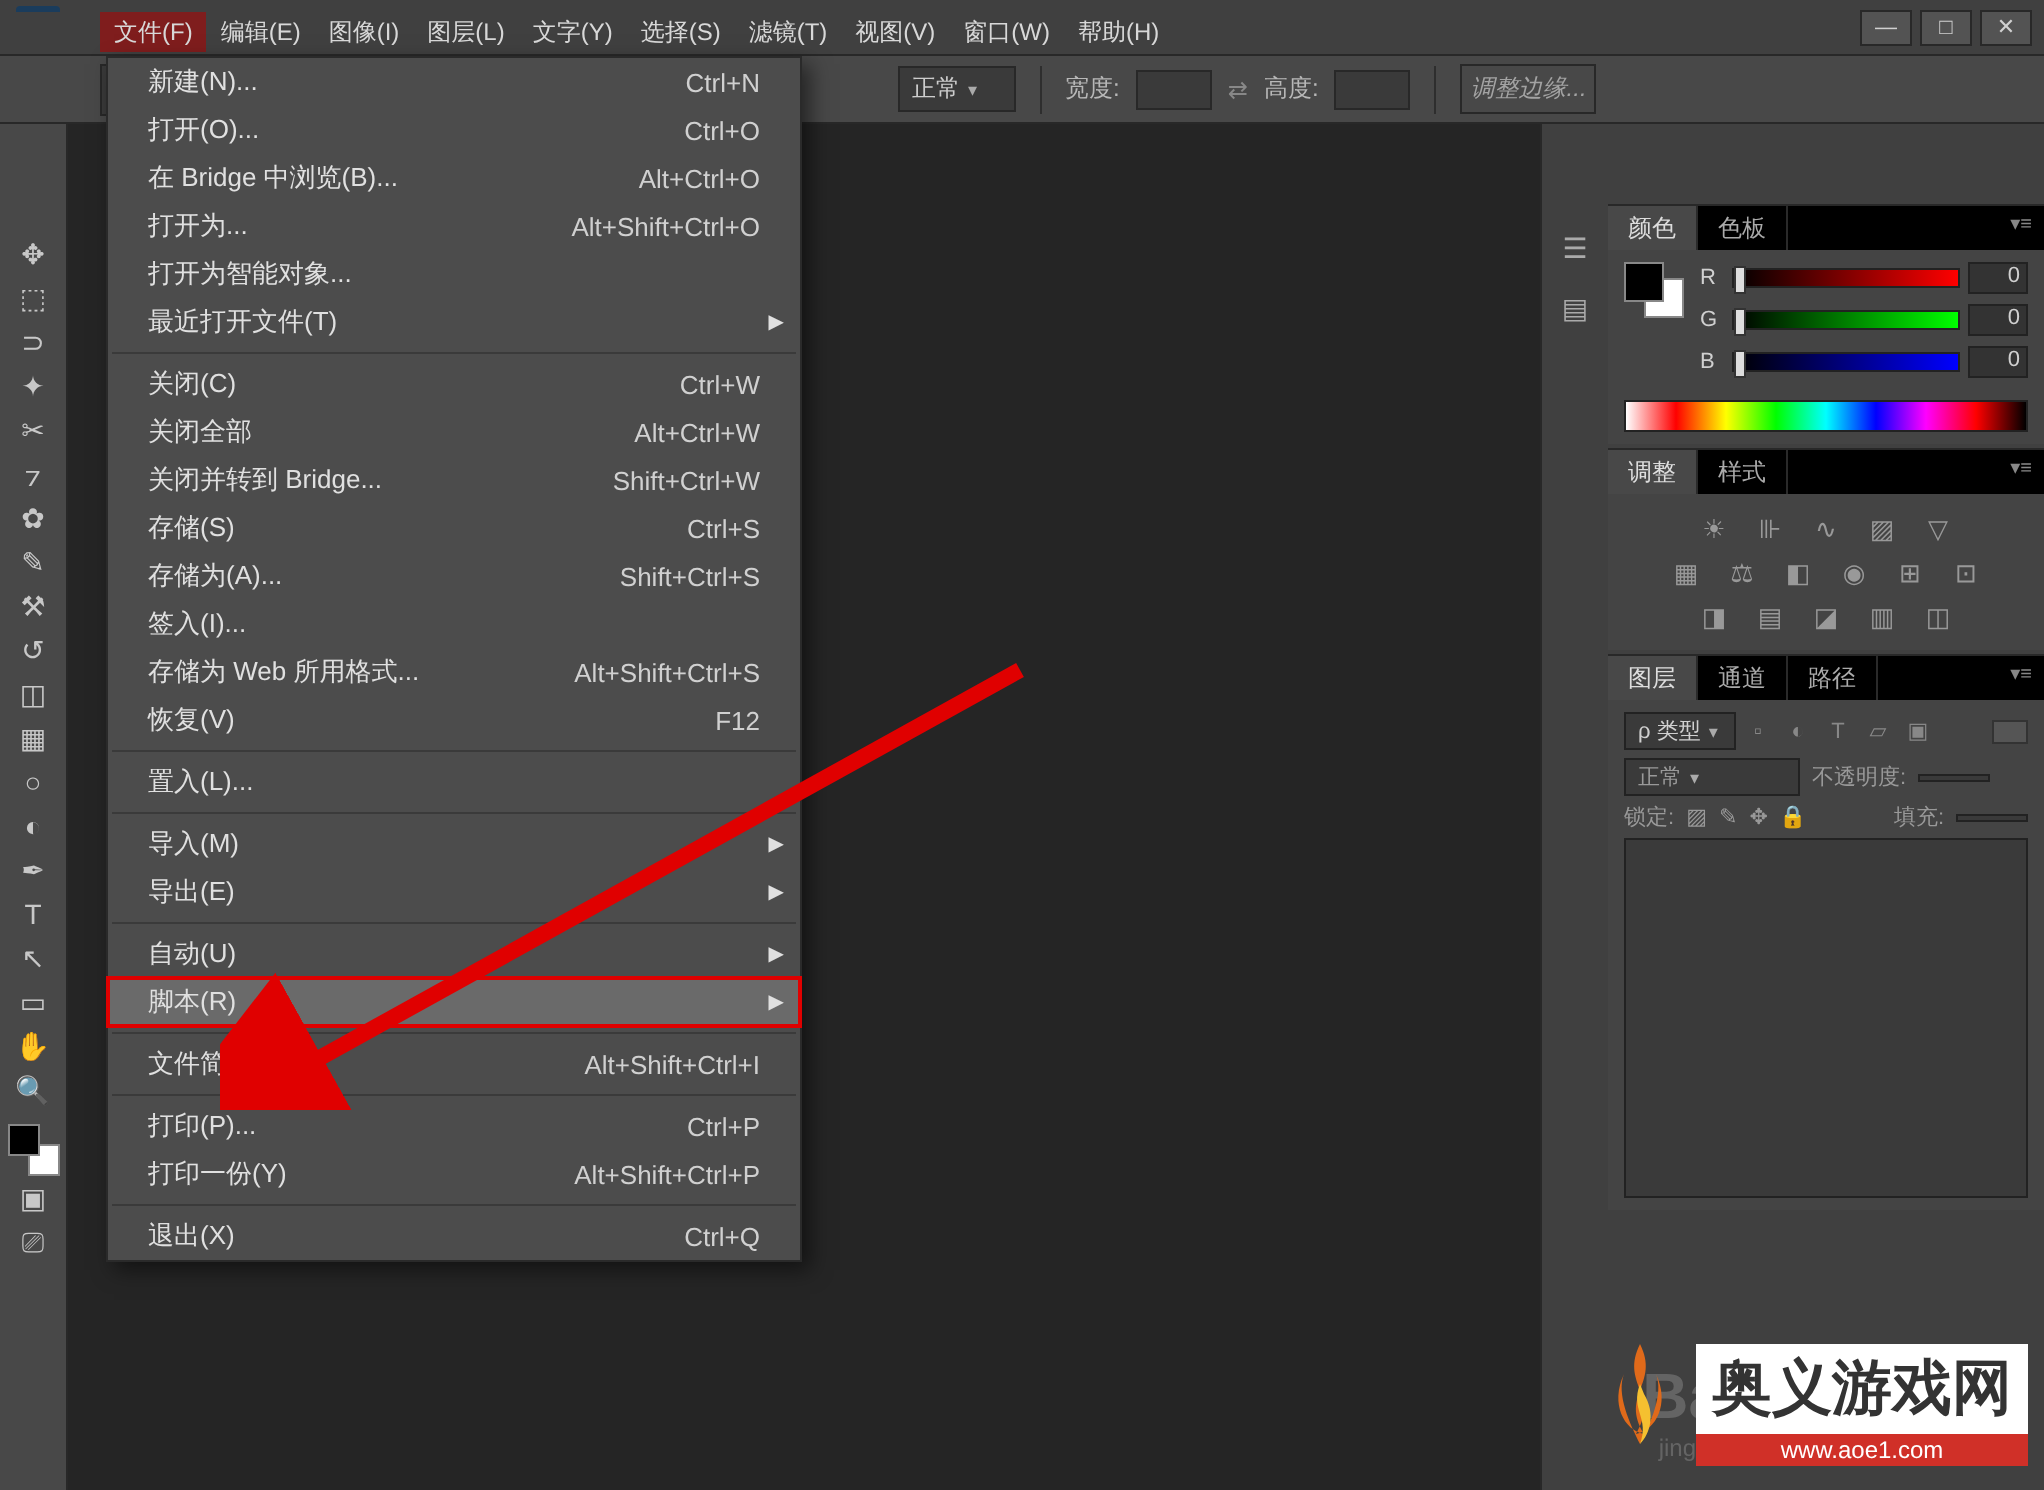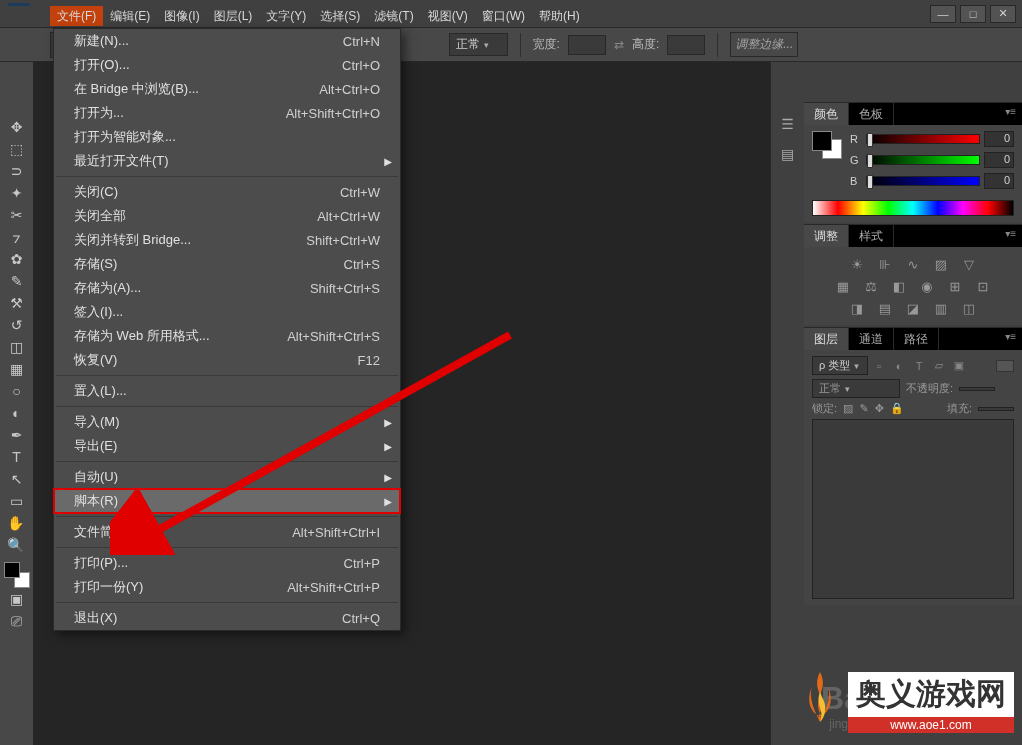--- a/index.html
+++ b/index.html
@@ -7,21 +7,21 @@
 
 
 .titlebar { height: 28px; background: #404040; display: flex; align-items: center; padding-left: 8px; border-bottom: 1px solid #282828; }
 .ps-logo { width: 22px; height: 22px; background: #1a3c5c; color: #5fb6e8; font-weight: bold; font-size: 12px; display: flex; align-items: center; justify-content: center; border-radius: 2px; }
 .win-controls { margin-left: auto; display: flex; gap: 4px; padding-right: 6px; }
 .win-btn { width: 26px; height: 18px; background: #535353; border: 1px solid #282828; display: flex; align-items: center; justify-content: center; font-size: 11px; }
 
 
 .menubar { height: 20px; background: #404040; display: flex; align-items: stretch; padding-left: 50px; }
 .menu-item { padding: 0 7px; display: flex; align-items: center; font-size: 12px; color: #d8d8d8; cursor: default; }
-.menu-item.active { background: #c2410c; }
+.menu-item.active { background: #7f1d1d; }
 
 
 .optionsbar { height: 34px; background: #484848; border-bottom: 1px solid #282828; display: flex; align-items: center; padding-left: 50px; gap: 8px; }
 .opt-icon { width: 26px; height: 26px; background: #3a3a3a; border: 1px solid #282828; }
 .opt-select { background: #3a3a3a; border: 1px solid #282828; padding: 2px 18px 2px 6px; font-size: 12px; color: #cdcdcd; position: relative; }
 .opt-sep { width: 1px; height: 24px; background: #2e2e2e; margin: 0 4px; }
 .opt-label { color: #b8b8b8; }
 .opt-input { width: 38px; height: 20px; background: #3a3a3a; border: 1px solid #282828; }
 .opt-btn-wide { background: #484848; border: 1px solid #282828; padding: 3px 4px; font-size: 12px; color: #a3a3a3; font-style: italic; }
 

